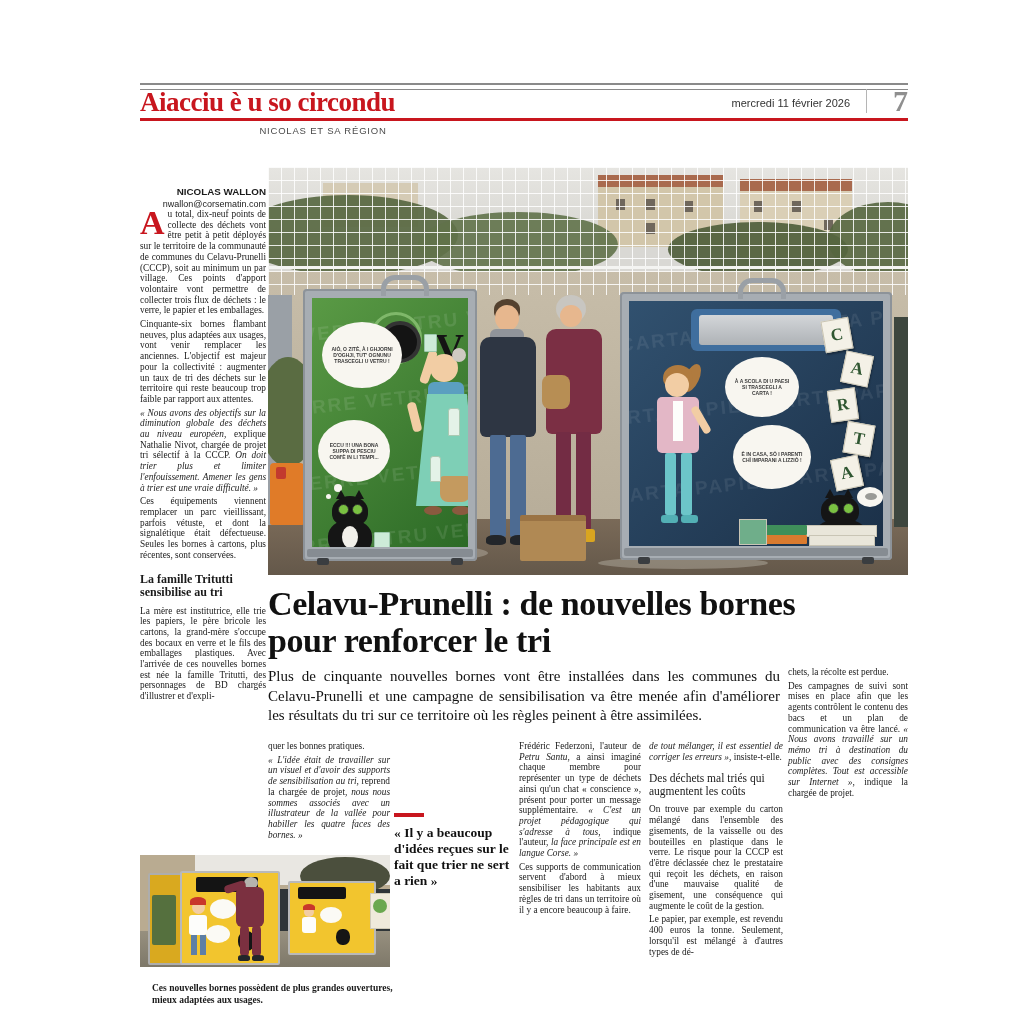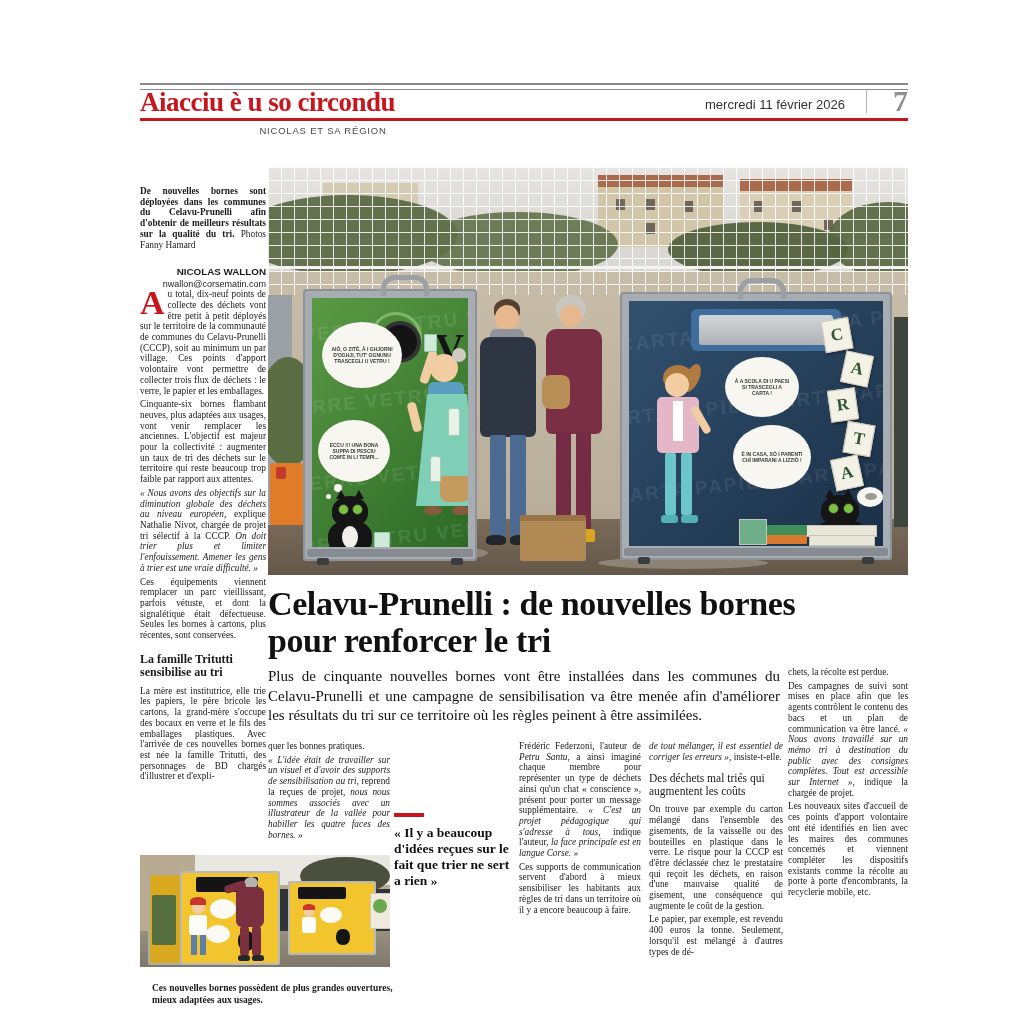--- a/index.html
+++ b/index.html
@@ -2,21 +2,21 @@
 <html lang="fr"><head>
 <meta charset="utf-8">
 <style>
   html,body{margin:0;padding:0;background:#ffffff;}
   body{width:1024px;height:1024px;position:relative;font-family:"Liberation Serif",serif;color:#1a1a1a;overflow:hidden;}
   .abs{position:absolute;}
 
   
   .top-rule{left:140px;top:83px;width:768px;height:4px;border-top:2px solid #8a8a8a;border-bottom:1px solid #8a8a8a;}
   .section-title{left:140px;top:87px;font-size:27px;font-weight:bold;color:#c8161e;letter-spacing:-0.5px;font-family:"Liberation Serif",serif;}
-  .edition-date{left:700px;top:97px;width:150px;text-align:center;font-family:"Liberation Sans",sans-serif;font-size:13px;color:#333;}
+  .edition-date{left:700px;top:97px;width:150px;text-align:right;font-family:"Liberation Sans",sans-serif;font-size:11px;color:#333;}
   .masthead-divider{left:866px;top:89px;width:1px;height:24px;background:#b5b5b5;}
   .page-number{left:868px;top:84px;width:40px;text-align:right;font-size:30px;font-weight:bold;color:#8f8f8f;font-family:"Liberation Serif",serif;}
   .red-rule{left:140px;top:118px;width:768px;height:3px;background:#c8161e;}
   .section-subtitle{left:248px;top:125px;width:150px;text-align:center;font-family:"Liberation Sans",sans-serif;font-size:9.5px;letter-spacing:0.8px;color:#4a4a4a;}
 
   
   .left-rail{left:140px;top:186px;width:126px;}
   .left-rail p{margin:0 0 3px 0;font-size:9.3px;line-height:10.7px;text-align:justify;hyphens:auto;}
   .lead-caption{font-weight:bold;text-align:justify;margin-bottom:16px !important;}
   .lead-caption .credit{font-weight:normal;}
@@ -148,21 +148,20 @@
 
 <div class="abs top-rule"></div>
 <div class="abs section-title">Aiacciu è u so circondu</div>
 <div class="abs edition-date">mercredi 11 février 2026</div>
 <div class="abs masthead-divider"></div>
 <div class="abs page-number">7</div>
 <div class="abs red-rule"></div>
 <div class="abs section-subtitle">NICOLAS ET SA RÉGION</div>
 
 <div class="abs left-rail">
-  <p class="lead-caption"><span>De nouvelles bornes sont déployées dans les communes du Celavu-Prunelli afin d'obtenir de meilleurs résultats sur la qualité du tri.</span><span class="credit"> Photos Fanny Hamard</span></p>
   <div class="byline">
     <span class="name">NICOLAS WALLON</span>
     <span class="mail">nwallon@corsematin.com</span>
   </div>
   <p><span class="dropcap">A</span><span>u total, dix-neuf points de collecte des déchets vont être petit à petit déployés sur le territoire de la communauté de communes du Celavu-Prunelli (CCCP), soit au minimum un par village. Ces points d'apport volontaire vont permettre de collecter trois flux de déchets : le verre, le papier et les emballages.</span></p>
   <p>Cinquante-six bornes flambant neuves, plus adaptées aux usages, vont venir remplacer les anciennes. L'objectif est majeur pour la collectivité : augmenter un taux de tri des déchets sur le territoire qui reste beaucoup trop faible par rapport aux attentes.</p>
   <p><span class="ital">« Nous avons des objectifs sur la diminution globale des déchets au niveau européen, </span><span>explique Nathalie Nivot, chargée de projet tri sélectif à la CCCP. </span><span class="ital">On doit trier plus et limiter l'enfouissement. Amener les gens à trier est une vraie difficulté. »</span></p>
   <p>Ces équipements viennent remplacer un parc vieillissant, parfois vétuste, et dont la signalétique était défectueuse. Seules les bornes à cartons, plus récentes, sont conservées.</p>
   <div class="rail-subhead">La famille Tritutti sensibilise au tri</div>
   <p>La mère est institutrice, elle trie les papiers, le père bricole les cartons, la grand-mère s'occupe des bocaux en verre et le fils des emballages plastiques. Avec l'arrivée de ces nouvelles bornes est née la famille Tritutti, des personnages de BD chargés d'illustrer et d'expli-</p>
@@ -333,21 +332,21 @@
   <div class="box-card" style="left:252px;top:348px;width:66px;height:40px;"></div>
 
   <div class="dumpster" style="left:626px;top:150px;width:14px;height:210px;"></div>
 </div>
 
 <h1 class="abs headline" style="margin:0;">Celavu-Prunelli : de nouvelles bornes pour renforcer le tri</h1>
 <p class="abs standfirst" style="margin:0;">Plus de cinquante nouvelles bornes vont être installées dans les communes du Celavu-Prunelli et une campagne de sensibilisation va être menée afin d'améliorer les résultats du tri sur ce territoire où les règles peinent à être assimilées.</p>
 
 <div class="abs bodycol colA">
   <p>quer les bonnes pratiques.</p>
-  <p><span class="ital">« L'idée était de travailler sur un visuel et d'avoir des supports de sensibilisation au tri, </span><span>reprend la reçues de projet, </span><span class="ital">nous nous sommes associés avec un illustrateur de la vallée pour habiller les quatre faces des bornes. »</span></p>
+  <p><span class="ital">« L'idée était de travailler sur un visuel et d'avoir des supports de sensibilisation au tri, </span><span>reprend la chargée de projet, </span><span class="ital">nous nous sommes associés avec un illustrateur de la vallée pour habiller les quatre faces des bornes. »</span></p>
 </div>
 
 <div class="abs colB">
   <div class="pullquote">
     <div class="bar"></div>
     <div class="pq-text">« Il y a beaucoup d'idées reçues sur le fait que trier ne sert a rien »</div>
   </div>
 </div>
 
 <div class="abs bodycol colC">
@@ -358,21 +357,20 @@
 <div class="abs bodycol colD">
   <p><span class="ital">de tout mélanger, il est essentiel de corriger les erreurs », </span><span>insiste-t-elle.</span></p>
   <div class="col-subhead">Des déchets mal triés qui augmentent les coûts</div>
   <p>On trouve par exemple du carton mélangé dans l'ensemble des gisements, de la vaisselle ou des bouteilles en plastique dans le verre. Le risque pour la CCCP est d'être déclassée chez le prestataire qui reçoit les déchets, en raison d'une mauvaise qualité de gisement, une conséquence qui augmente le coût de la gestion.</p>
   <p>Le papier, par exemple, est revendu 400 euros la tonne. Seulement, lorsqu'il est mélangé à d'autres types de dé-</p>
 </div>
 
 <div class="abs bodycol colE">
   <p>chets, la récolte est perdue.</p>
   <p><span>Des campagnes de suivi sont mises en place afin que les agents contrôlent le contenu des bacs et un plan de communication va être lancé. </span><span class="ital">« Nous avons travaillé sur un mémo tri à destination du public avec des consignes complètes. Tout est accessible sur Internet », </span><span>indique la chargée de projet.</span></p>
-  <p>Les nouveaux sites d'accueil de ces points d'apport volontaire ont été identifiés en lien avec les maires des communes concernés et viennent compléter les dispositifs existants comme la récolte au porte à porte d'encombrants, la recyclerie mobile, etc.</p>
 </div>
 
 <div class="abs photo-small">
   <div class="ps-building" style="left:55px;top:0;width:195px;height:30px;"></div>
   <div class="abs" style="left:160px;top:2px;width:90px;height:38px;background:#4b4f3d;border-radius:50%;"></div>
   <div class="ps-fence" style="left:128px;top:34px;width:122px;height:44px;"></div>
   <div class="ps-ground"></div>
 
   <div class="ybin-front" style="left:148px;top:26px;width:84px;height:70px;"></div>
   <div class="slot" style="left:158px;top:32px;width:48px;height:12px;"></div>

